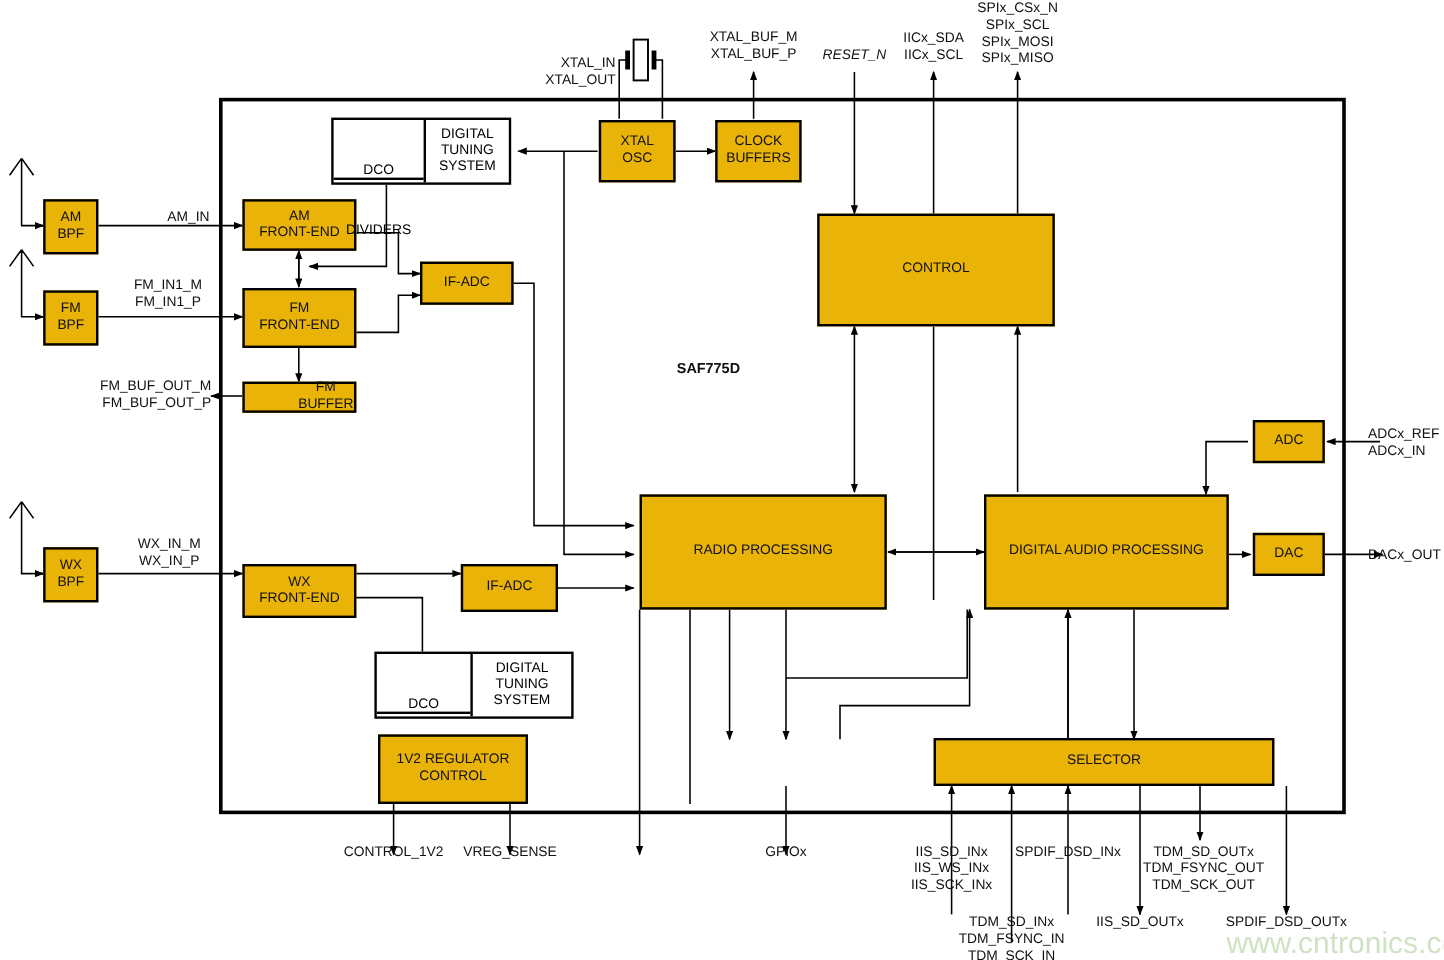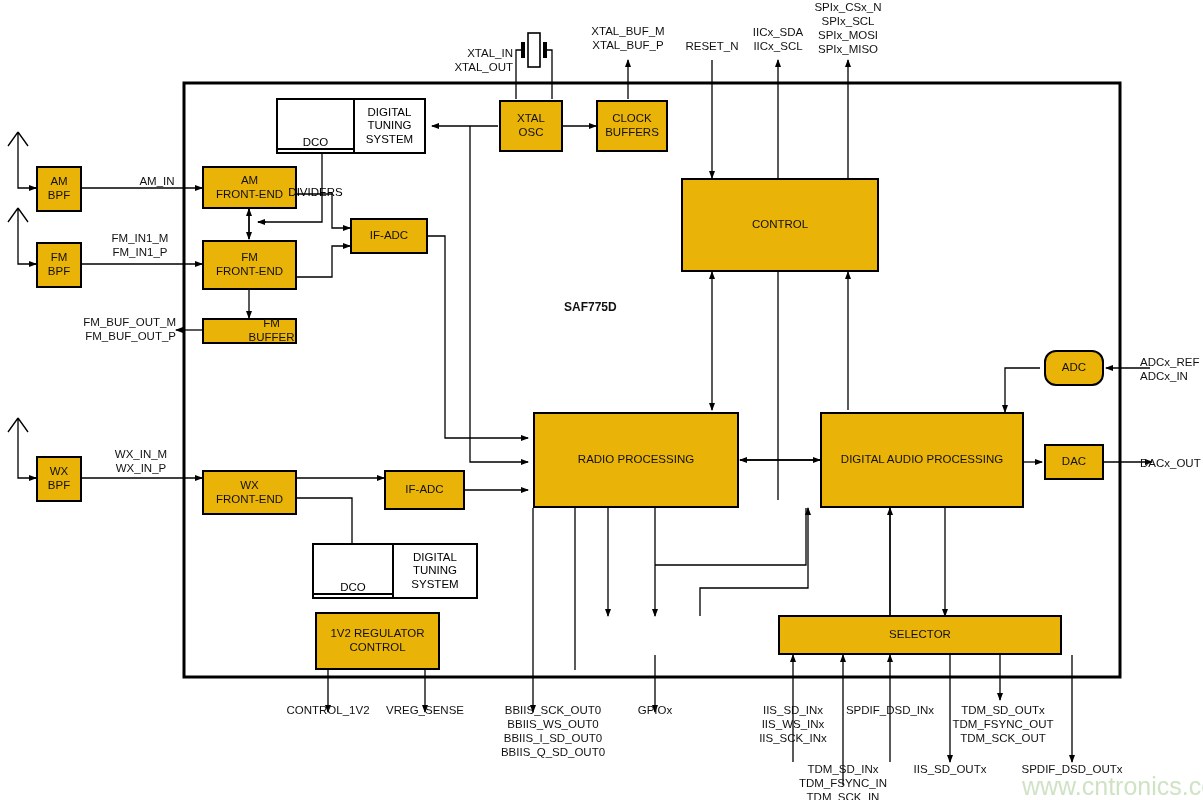--- a/index.html
+++ b/index.html
@@ -231,21 +231,21 @@
     <span>CONTROL</span>
   </div>
 
   <div class="box" style="left:533px;top:412px;width:206px;height:96px;">
     <span>RADIO PROCESSING</span>
   </div>
   <div class="box" style="left:820px;top:412px;width:204px;height:96px;">
     <span>DIGITAL AUDIO PROCESSING</span>
   </div>
 
-  <div class="box" style="left:1044px;top:350px;width:60px;height:36px;border-radius:12px;">
+  <div class="box" style="left:1044px;top:350px;width:60px;height:36px;">
     <span>ADC</span>
   </div>
   <div class="box" style="left:1044px;top:444px;width:60px;height:36px;">
     <span>DAC</span>
   </div>
 
   <div class="box" style="left:778px;top:615px;width:284px;height:40px;">
     <span>SELECTOR</span>
   </div>
 
@@ -261,38 +261,34 @@
 FM_IN1_P</div>
   <div class="lbl c" style="left:141px;top:447px;white-space:pre-line;">WX_IN_M
 WX_IN_P</div>
   <div class="lbl r" style="left:176px;top:315px;white-space:pre-line;text-align:right;">FM_BUF_OUT_M
 FM_BUF_OUT_P</div>
 
   <div class="lbl r" style="left:513px;top:46px;white-space:pre-line;text-align:right;">XTAL_IN
 XTAL_OUT</div>
   <div class="lbl c" style="left:628px;top:24px;white-space:pre-line;">XTAL_BUF_M
 XTAL_BUF_P</div>
-  <div class="lbl c" style="left:712px;top:39px;">RESET_N</div>
+  <div class="lbl c" style="left:712px;top:39px;font-style:italic;">RESET_N</div>
   <div class="lbl c" style="left:778px;top:25px;white-space:pre-line;">IICx_SDA
 IICx_SCL</div>
   <div class="lbl c" style="left:848px;top:0px;white-space:pre-line;">SPIx_CSx_N
 SPIx_SCL
 SPIx_MOSI
 SPIx_MISO</div>
 
   <div class="lbl" style="left:1140px;top:355px;white-space:pre-line;">ADCx_REF
 ADCx_IN</div>
   <div class="lbl" style="left:1140px;top:456px;">DACx_OUT</div>
 
   <div class="lbl c" style="left:328px;top:703px;">CONTROL_1V2</div>
   <div class="lbl c" style="left:425px;top:703px;">VREG_SENSE</div>
-  <div class="lbl c" style="left:553px;top:703px;white-space:pre-line;">BBIIS_SCK_OUT0
-BBIIS_WS_OUT0
-BBIIS_I_SD_OUT0
-BBIIS_Q_SD_OUT0</div>
   <div class="lbl c" style="left:655px;top:703px;">GPIOx</div>
 
   <div class="lbl c" style="left:793px;top:703px;white-space:pre-line;">IIS_SD_INx
 IIS_WS_INx
 IIS_SCK_INx</div>
   <div class="lbl c" style="left:890px;top:703px;">SPDIF_DSD_INx</div>
   <div class="lbl c" style="left:1003px;top:703px;white-space:pre-line;">TDM_SD_OUTx
 TDM_FSYNC_OUT
 TDM_SCK_OUT</div>
   <div class="lbl c" style="left:843px;top:762px;white-space:pre-line;">TDM_SD_INx

